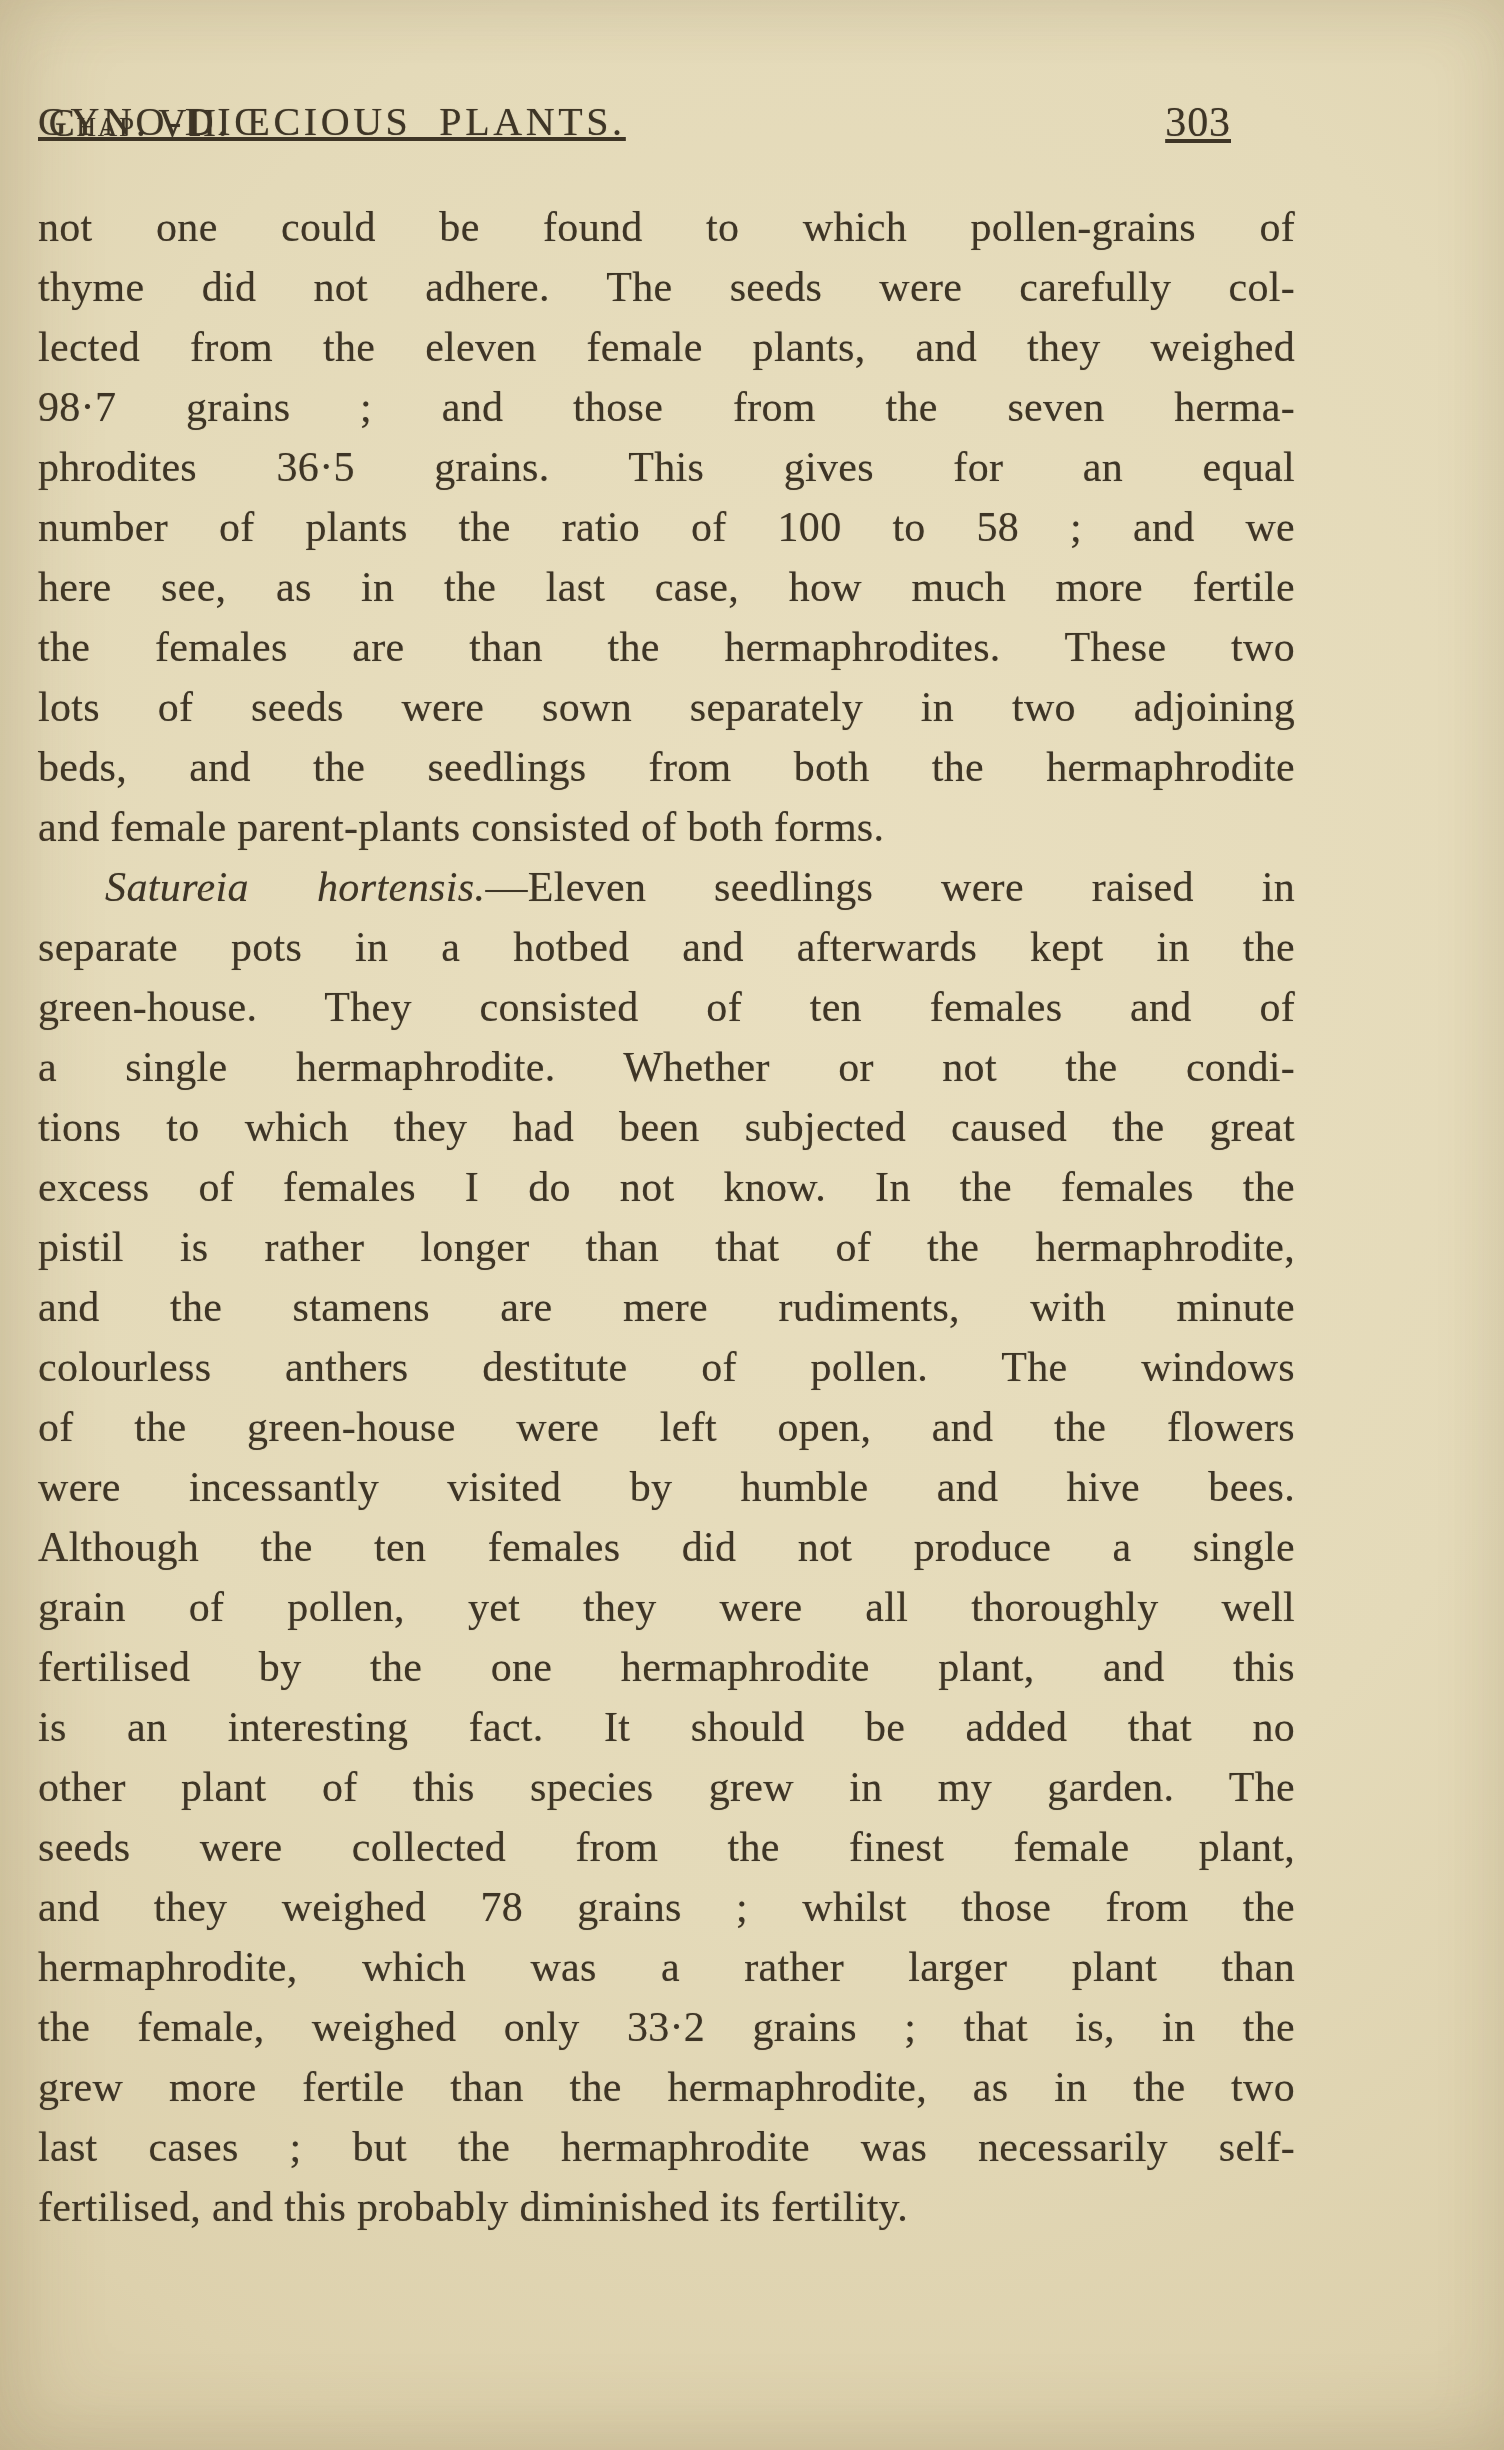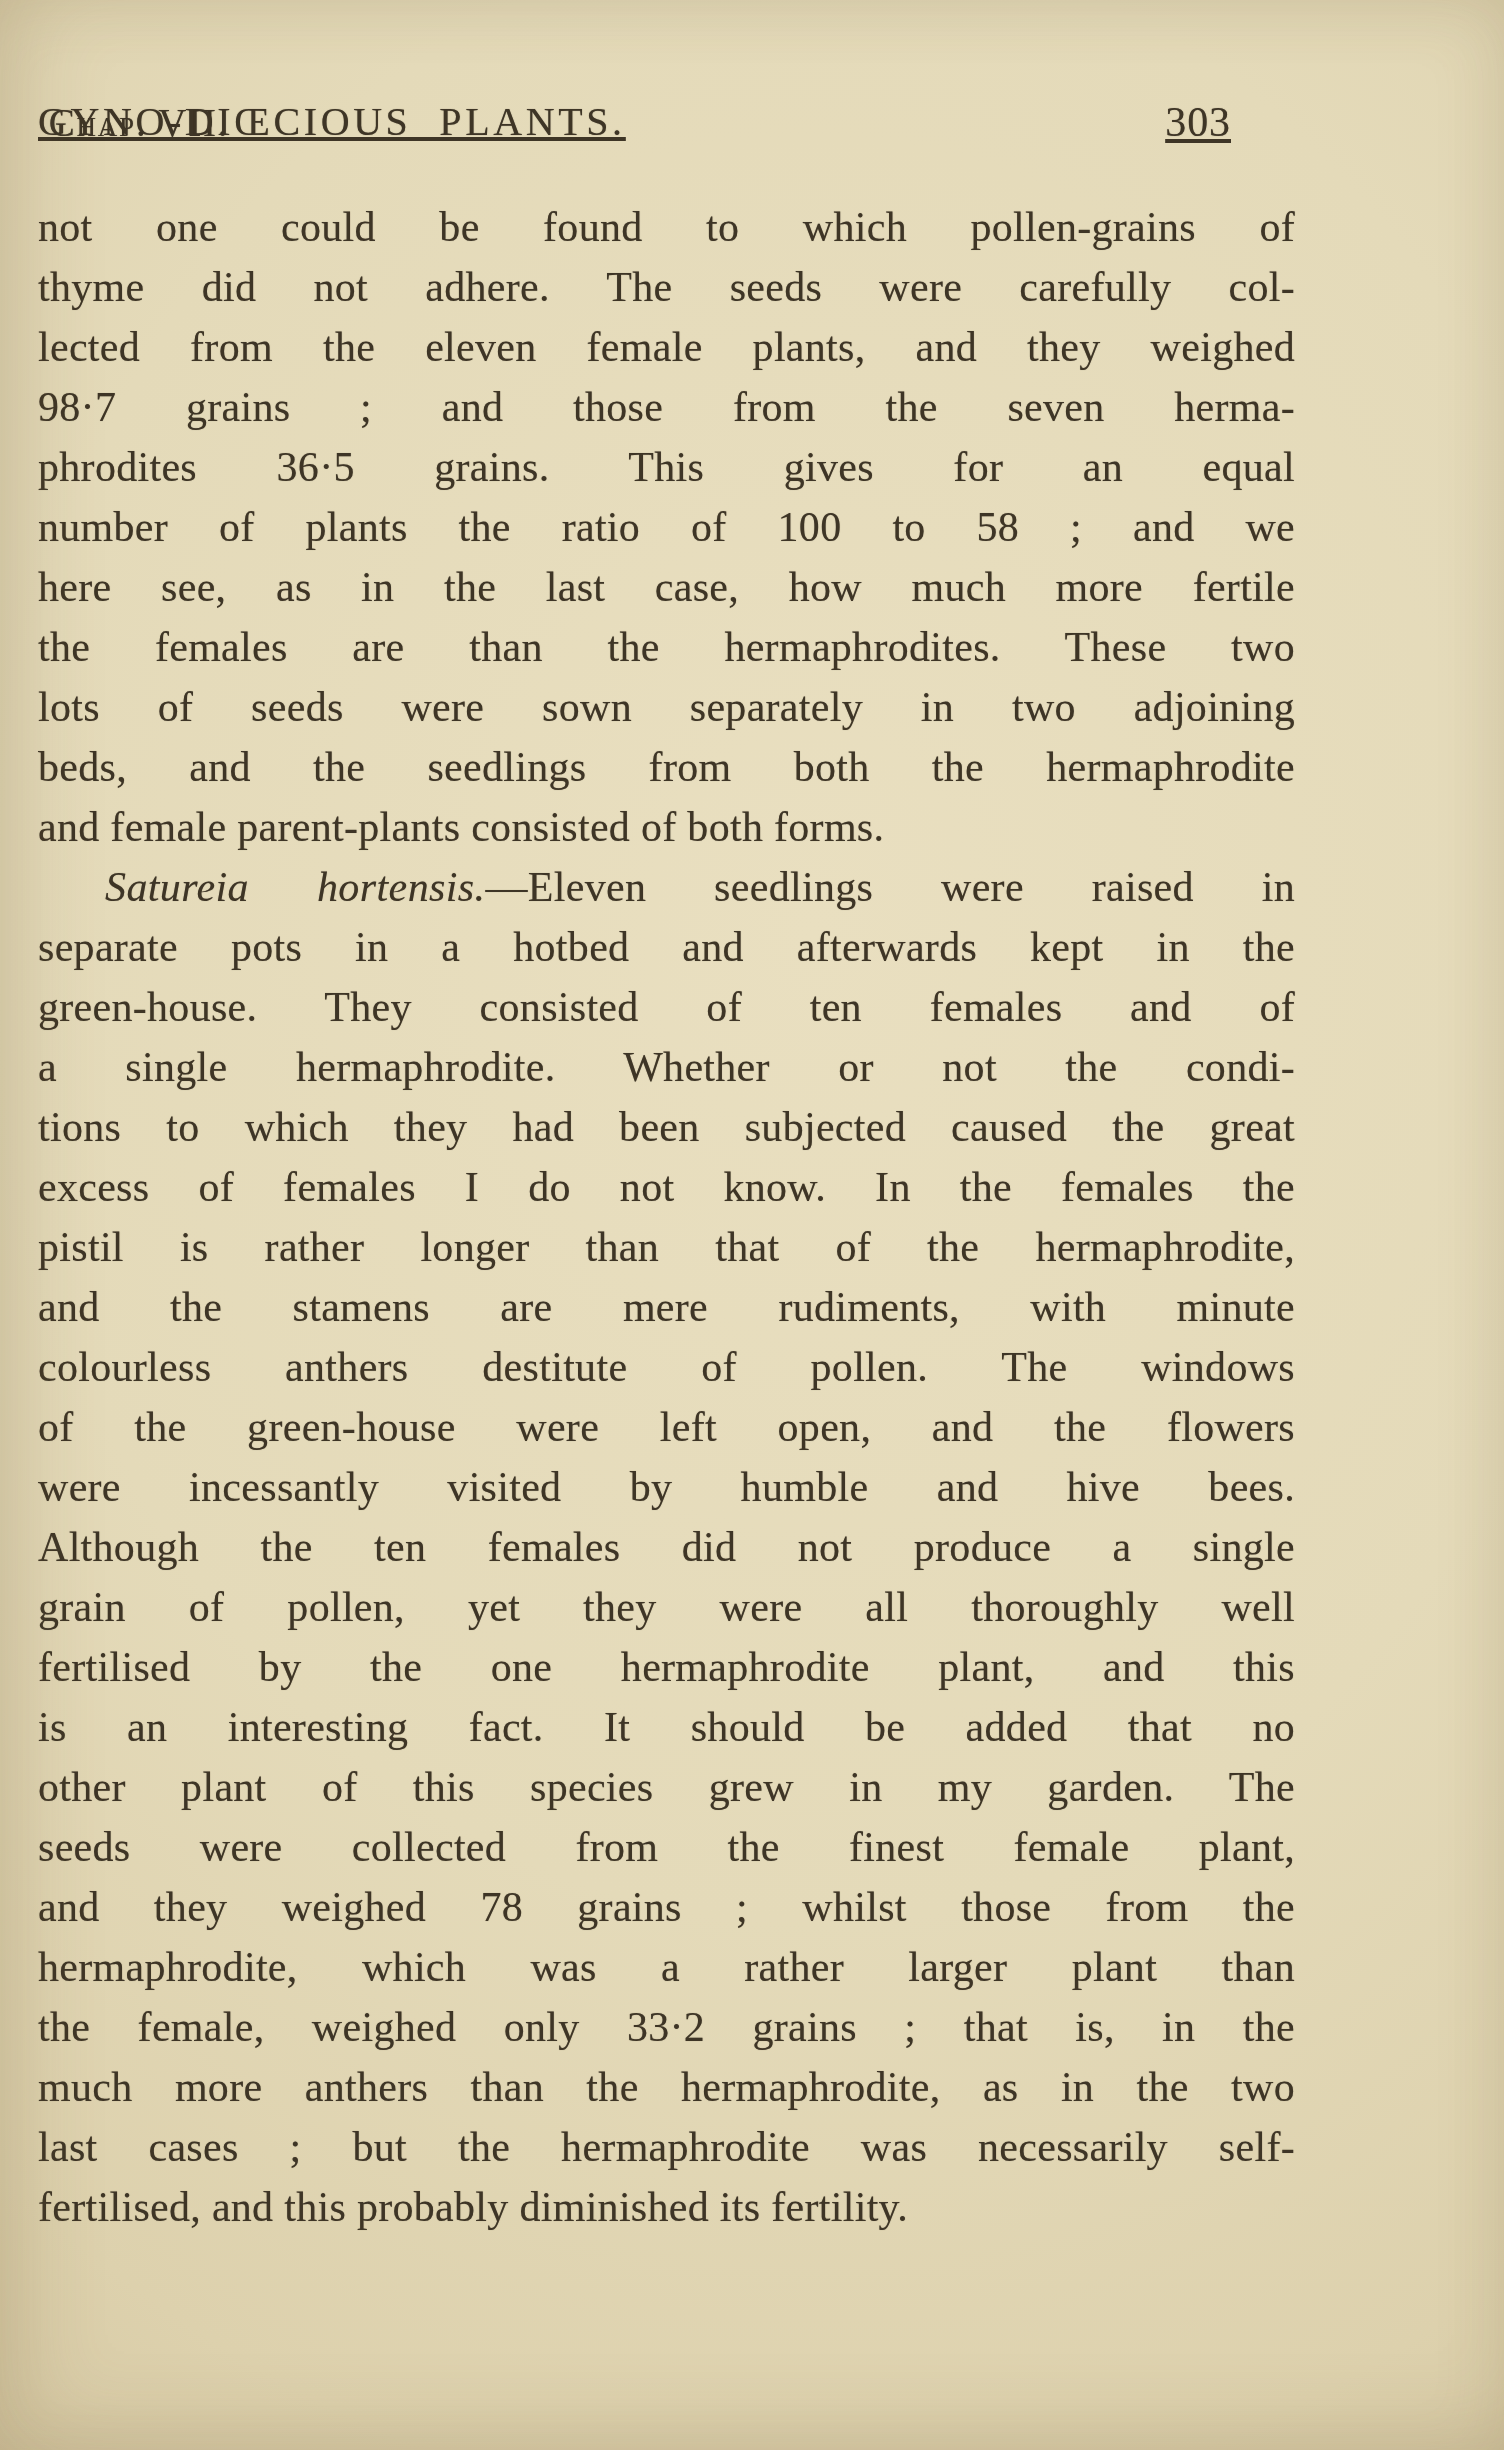--- a/index.html
+++ b/index.html
@@ -131,19 +131,19 @@
       <div class="line">were incessantly visited by humble and hive bees.</div>
       <div class="line">Although the ten females did not produce a single</div>
       <div class="line">grain of pollen, yet they were all thoroughly well</div>
       <div class="line">fertilised by the one hermaphrodite plant, and this</div>
       <div class="line">is an interesting fact.  It should be added that no</div>
       <div class="line">other plant of this species grew in my garden.  The</div>
       <div class="line">seeds were collected from the finest female plant,</div>
       <div class="line">and they weighed 78 grains ; whilst those from the</div>
       <div class="line">hermaphrodite, which was a rather larger plant than</div>
       <div class="line">the female, weighed only 33·2 grains ; that is, in the</div>
-      <div class="line">much more anthers than the hermaphrodite, as in the two</div>
+      <div class="line">grew more fertile than the hermaphrodite, as in the two</div>
       <div class="line">last cases ; but the hermaphrodite was necessarily self-</div>
       <div class="line no-justify">fertilised, and this probably diminished its fertility.</div>
     </div>
 
 </div>
 
 
 </body></html>

